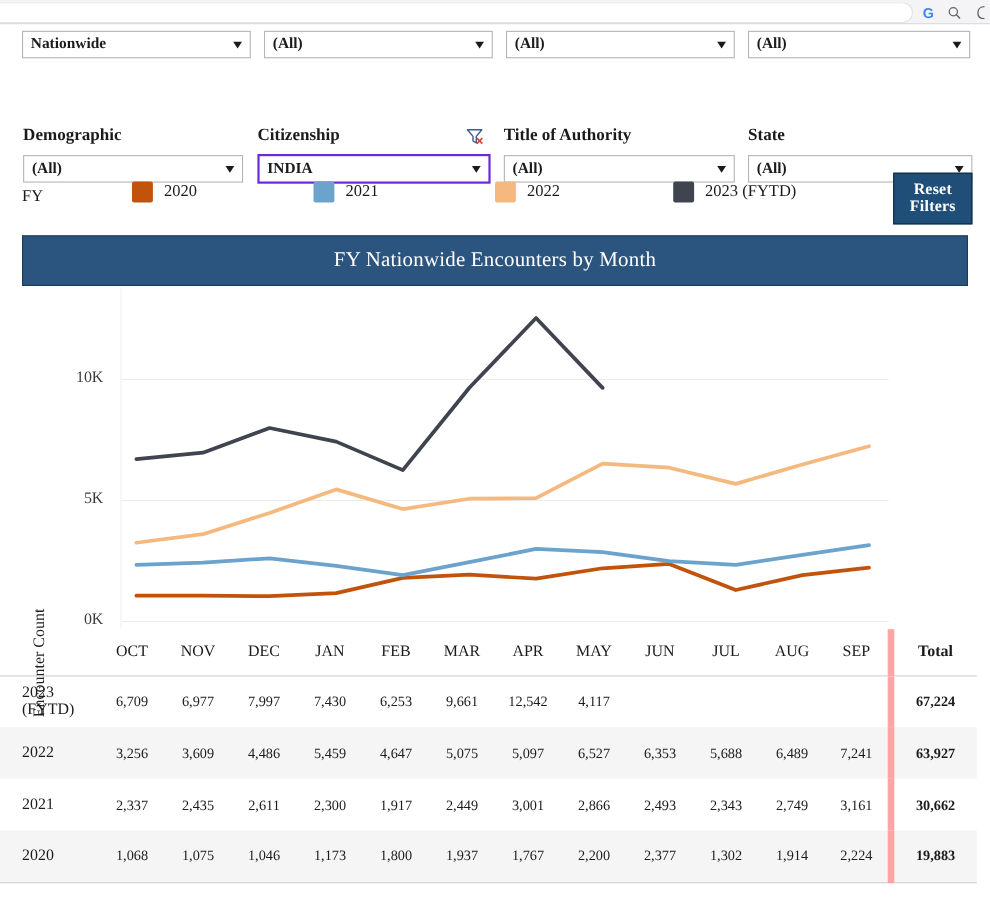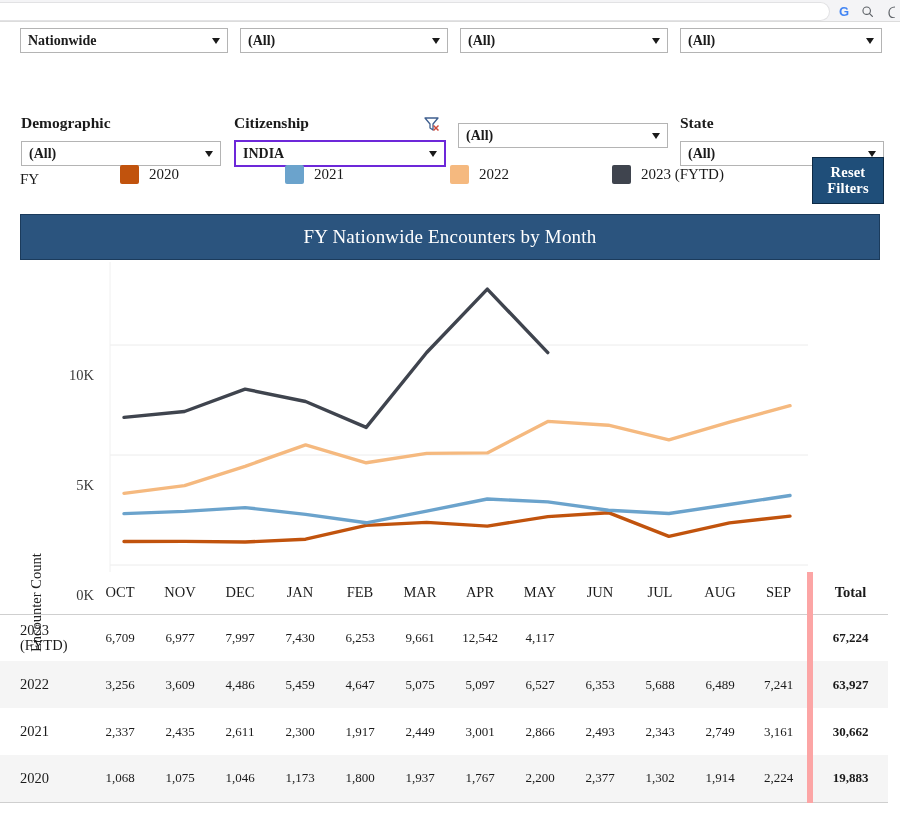--- a/index.html
+++ b/index.html
@@ -79,21 +79,21 @@
     font-size: 19px; letter-spacing:.2px;
   }
 
   
   .chart-wrap { position:absolute; left:0; top:262px; width: 900px; height: 310px; }
   .y-axis-title {
     position:absolute; left: 28px; top: 390px;
     transform: rotate(-90deg); transform-origin: left top;
     font-size: 14.5px; color:#222; white-space: nowrap;
   }
-  .ytick { position:absolute; font-size: 14.5px; color:#3a3a3a; text-align:right; width:46px;margin-top:32px; }
+  .ytick { position:absolute; font-size: 14.5px; color:#3a3a3a; text-align:right; width:46px; }
 
   
   .tbl { position:absolute; left: 0; top: 572px; width: 900px; }
   table.data { border-collapse: collapse; width: 888px; margin-left: 0px; table-layout: fixed; padding-left: 30px; }
   table.data th, table.data td {
     font-size: 13px; color:#1b1b1b; text-align:center;
     padding: 0; height: 47px; font-family:"Liberation Serif", serif;
     font-weight: normal;
   }
   table.data th { font-size: 14.5px; height: 42px; vertical-align: middle; }
@@ -174,20 +174,21 @@
       <span class="clear-filter-ico" style="left:189px; top:1px;">
         <svg width="18" height="18" viewBox="0 0 18 18" aria-hidden="true">
           <path d="M2 3 H15 L10 9 V15 L7 13 V9 Z" fill="none" stroke="#3f5f8f" stroke-width="1.3" stroke-linejoin="round"></path>
           <line x1="10.5" y1="10.5" x2="15.5" y2="15.5" stroke="#d04a3a" stroke-width="1.5"></line>
           <line x1="15.5" y1="10.5" x2="10.5" y2="15.5" stroke="#d04a3a" stroke-width="1.5"></line>
         </svg>
       </span>
     </div>
 
     <div class="fcell" style="left:458px; top:0; width:210px;">
+      <div class="flabel">Title of Authority</div>
       <div class="fselect" style="margin-top:9px;">
         <span>(All)</span>
         <span class="caret"></span>
       </div>
     </div>
 
     <div class="fcell" style="left:680px; top:0; width:204px;">
       <div class="flabel">State</div>
       <div class="fselect" style="margin-top:9px;">
         <span>(All)</span>

